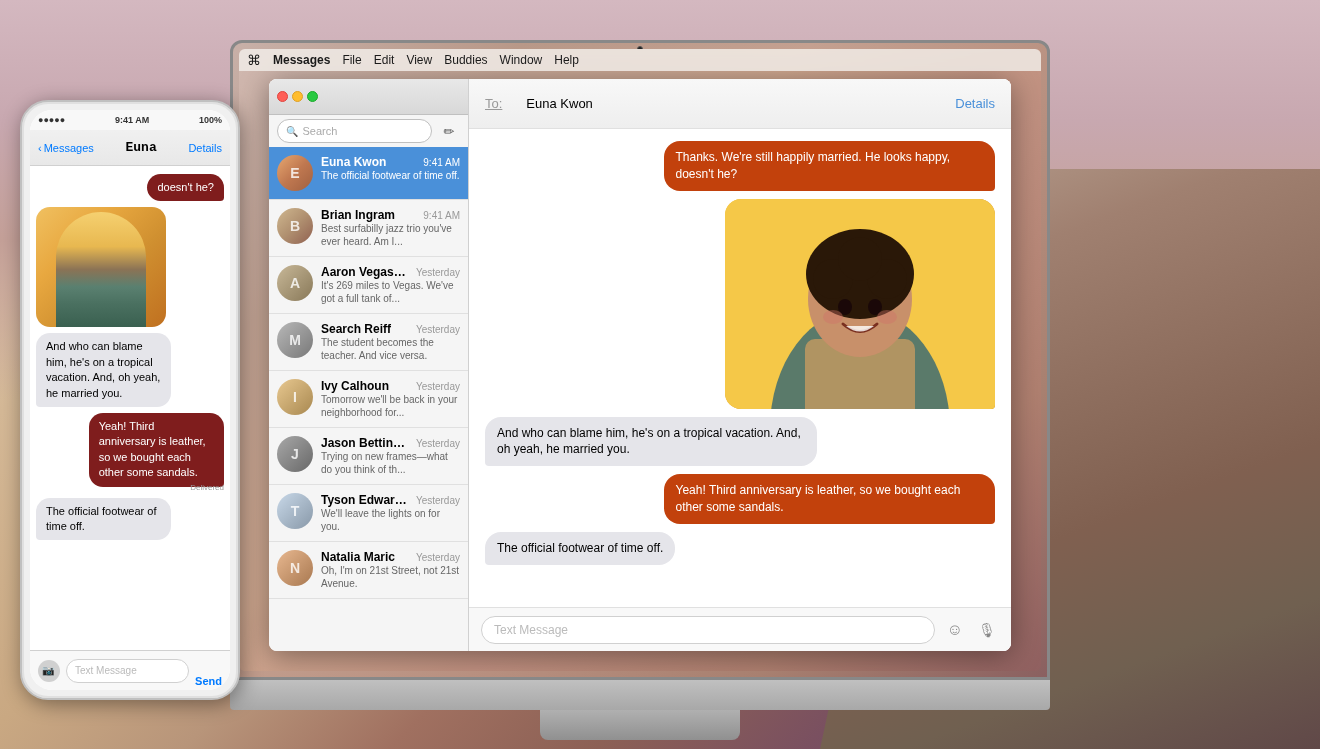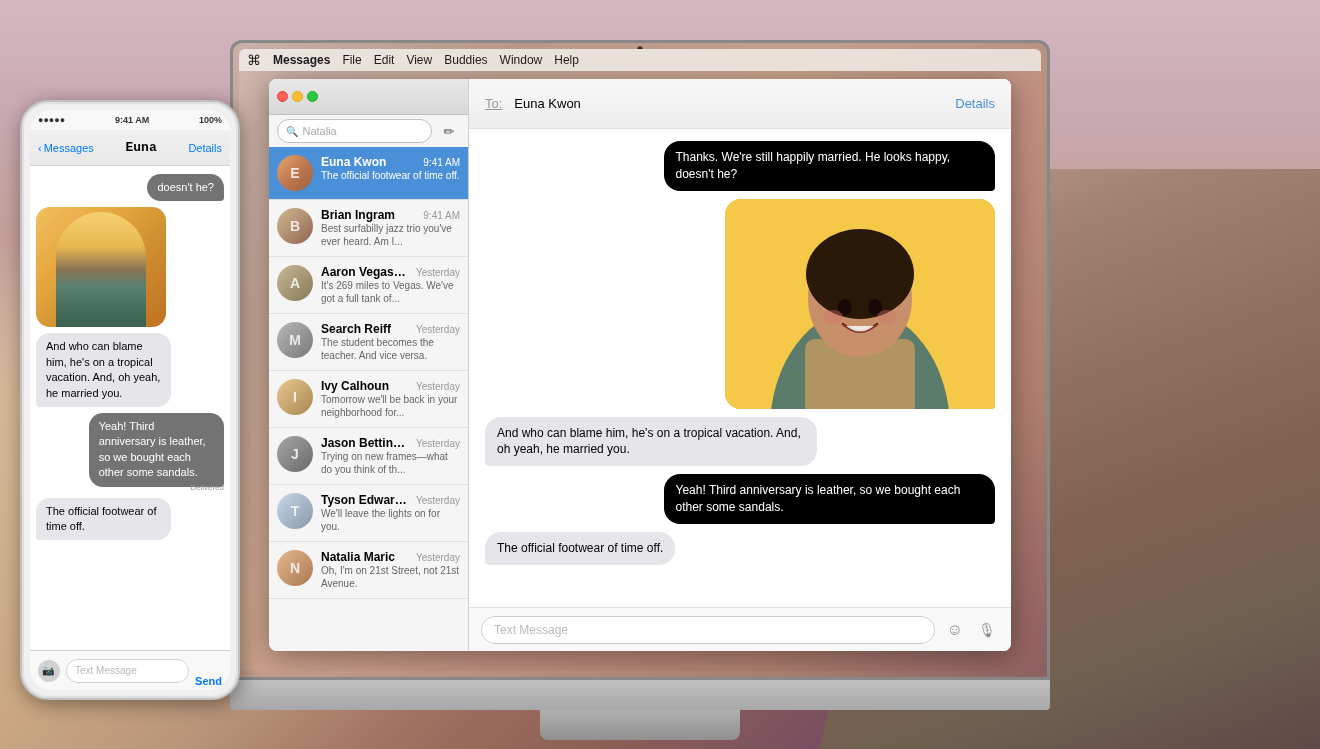--- a/index.html
+++ b/index.html
@@ -114,21 +114,21 @@
       font-size: 11px;
       line-height: 1.4;
     }
     .msg-received {
       background: #e5e5ea;
       color: #000;
       align-self: flex-start;
       border-bottom-left-radius: 4px;
     }
     .msg-sent {
-      background: #737373;
+      background: #7f1d1d;
       color: #fff;
       align-self: flex-end;
       border-bottom-right-radius: 4px;
     }
     .msg-image {
       width: 130px;
       height: 120px;
       border-radius: 14px;
       align-self: flex-start;
       background: linear-gradient(135deg, #f0c060 0%, #e8a840 30%, #d09030 60%, #c07020 100%);
@@ -426,21 +426,21 @@
       height: 50px;
       border-bottom: 1px solid #e0e0e0;
       display: flex;
       align-items: center;
       padding: 0 16px;
       background: linear-gradient(180deg, #f8f8f8 0%, #eeeeee 100%);
     }
     .chat-header-to {
       font-size: 13px;
       color: #999;
-      margin-right: 12px;
+      margin-right: 24px;
       text-decoration: underline;
     }
     .chat-header-name {
       font-size: 13px;
       color: #000;
       flex: 1;
     }
     .chat-header-details {
       color: #4a90d9;
       font-size: 13px;
@@ -467,21 +467,21 @@
       align-items: flex-start;
     }
     .chat-bubble {
       max-width: 65%;
       padding: 8px 12px;
       border-radius: 16px;
       font-size: 12px;
       line-height: 1.4;
     }
     .chat-bubble.sent {
-      background: #000000;
+      background: #c2410c;
       color: #fff;
       border-bottom-right-radius: 4px;
     }
     .chat-bubble.received {
       background: #e5e5ea;
       color: #000;
       border-bottom-left-radius: 4px;
     }
     .chat-image {
       width: 270px;
@@ -642,21 +642,21 @@
             <div class="traffic-lights">
               <div class="tl-btn tl-close"></div>
               <div class="tl-btn tl-min"></div>
               <div class="tl-btn tl-max"></div>
             </div>
           </div>
 
           <div class="sidebar-search-row">
             <div class="sidebar-search-input">
               <span style="color:#aaa;font-size:10px;">🔍</span>
-              <span style="color:#aaa;font-size:11px;">Natalia</span>
+              <span style="color:#aaa;font-size:11px;">Search</span>
             </div>
             <button class="sidebar-compose">
               <span>✏</span>
             </button>
           </div>
 
           <div class="conversation-list">
 
             <div class="conv-item active">
               <div class="conv-avatar avatar-euna">

